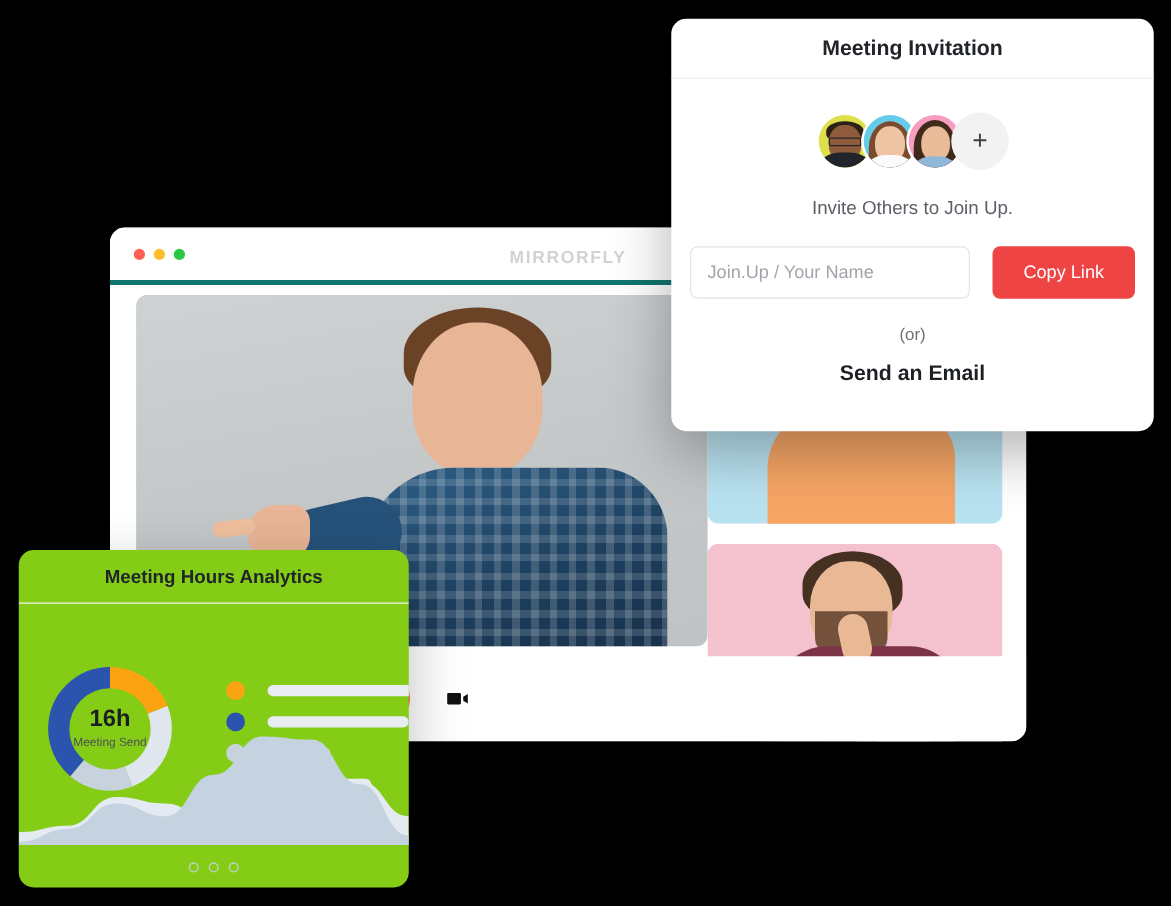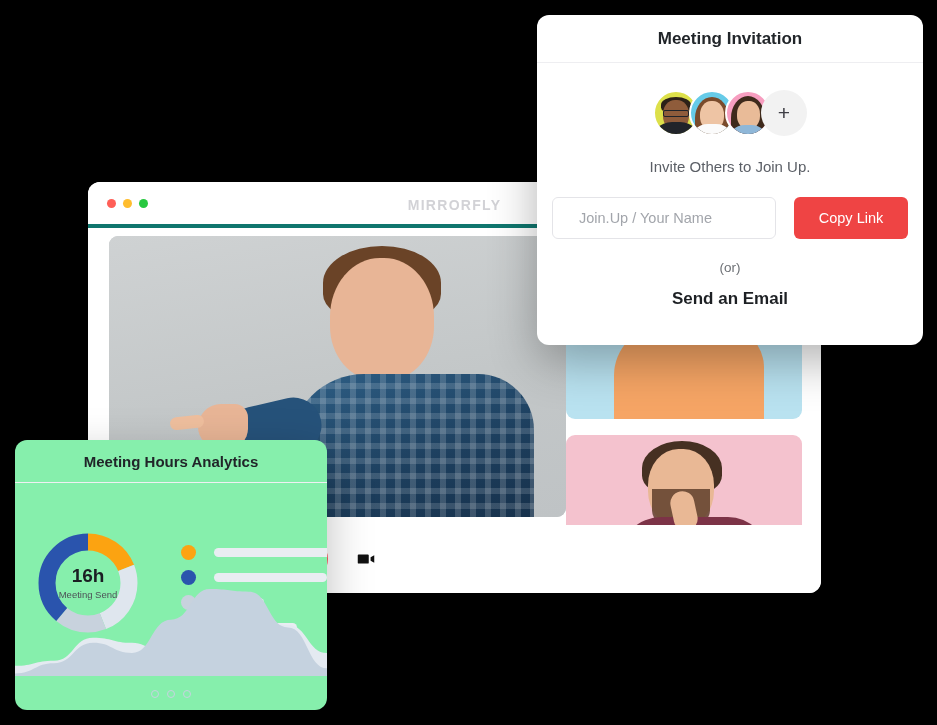--- a/index.html
+++ b/index.html
@@ -182,39 +182,39 @@
     font-size:21px; color:#3f3f46; margin-left:0; position:relative; z-index:0;
   }
   .invite-sub{
     margin-top:22px; text-align:center; font-size:15px; color:#5b5f66;
   }
   .invite-row{
     margin-top:22px; display:flex; justify-content:center; gap:18px;
   }
   .invite-input{
     width:224px; height:42px; border:1px solid #e4e4e8; border-radius:6px;
-    padding:0 26px; font-size:14.5px; color:#2b2f36; background:#fff;
+    padding:0 13px; font-size:14.5px; color:#2b2f36; background:#fff;
     font-family:"Liberation Sans", sans-serif; outline:none;
   }
   .invite-input::placeholder{ color:#a2a5ab; }
   .copy-btn{
     width:114px; height:42px; border:none; border-radius:6px;
     background:#ef4444; color:#fff; font-size:14.5px; font-weight:normal;
     cursor:pointer; font-family:"Liberation Sans", sans-serif;
   }
   .invite-or{ margin-top:21px; text-align:center; font-size:13.5px; color:#6d7075; }
   .invite-email{
     margin-top:14px; text-align:center; font-size:17px; font-weight:bold;
     color:#1d2024; cursor:pointer;
   }
 
   
   .analytics{
     position:absolute; left:15px; top:440px; width:312px; height:270px;
-    background:#86efac; border-radius:12px;
+    background:#84cc16; border-radius:12px;
     box-shadow:0 16px 46px rgba(0,0,0,.26);
     overflow:hidden;
   }
   .an-head{
     height:43px; display:flex; align-items:center; justify-content:center;
     border-bottom:1px solid #f0f0f3;
   }
   .an-title{ font-size:15px; font-weight:bold; color:#212529; }
   .an-body{ position:relative; height:227px; }
 

